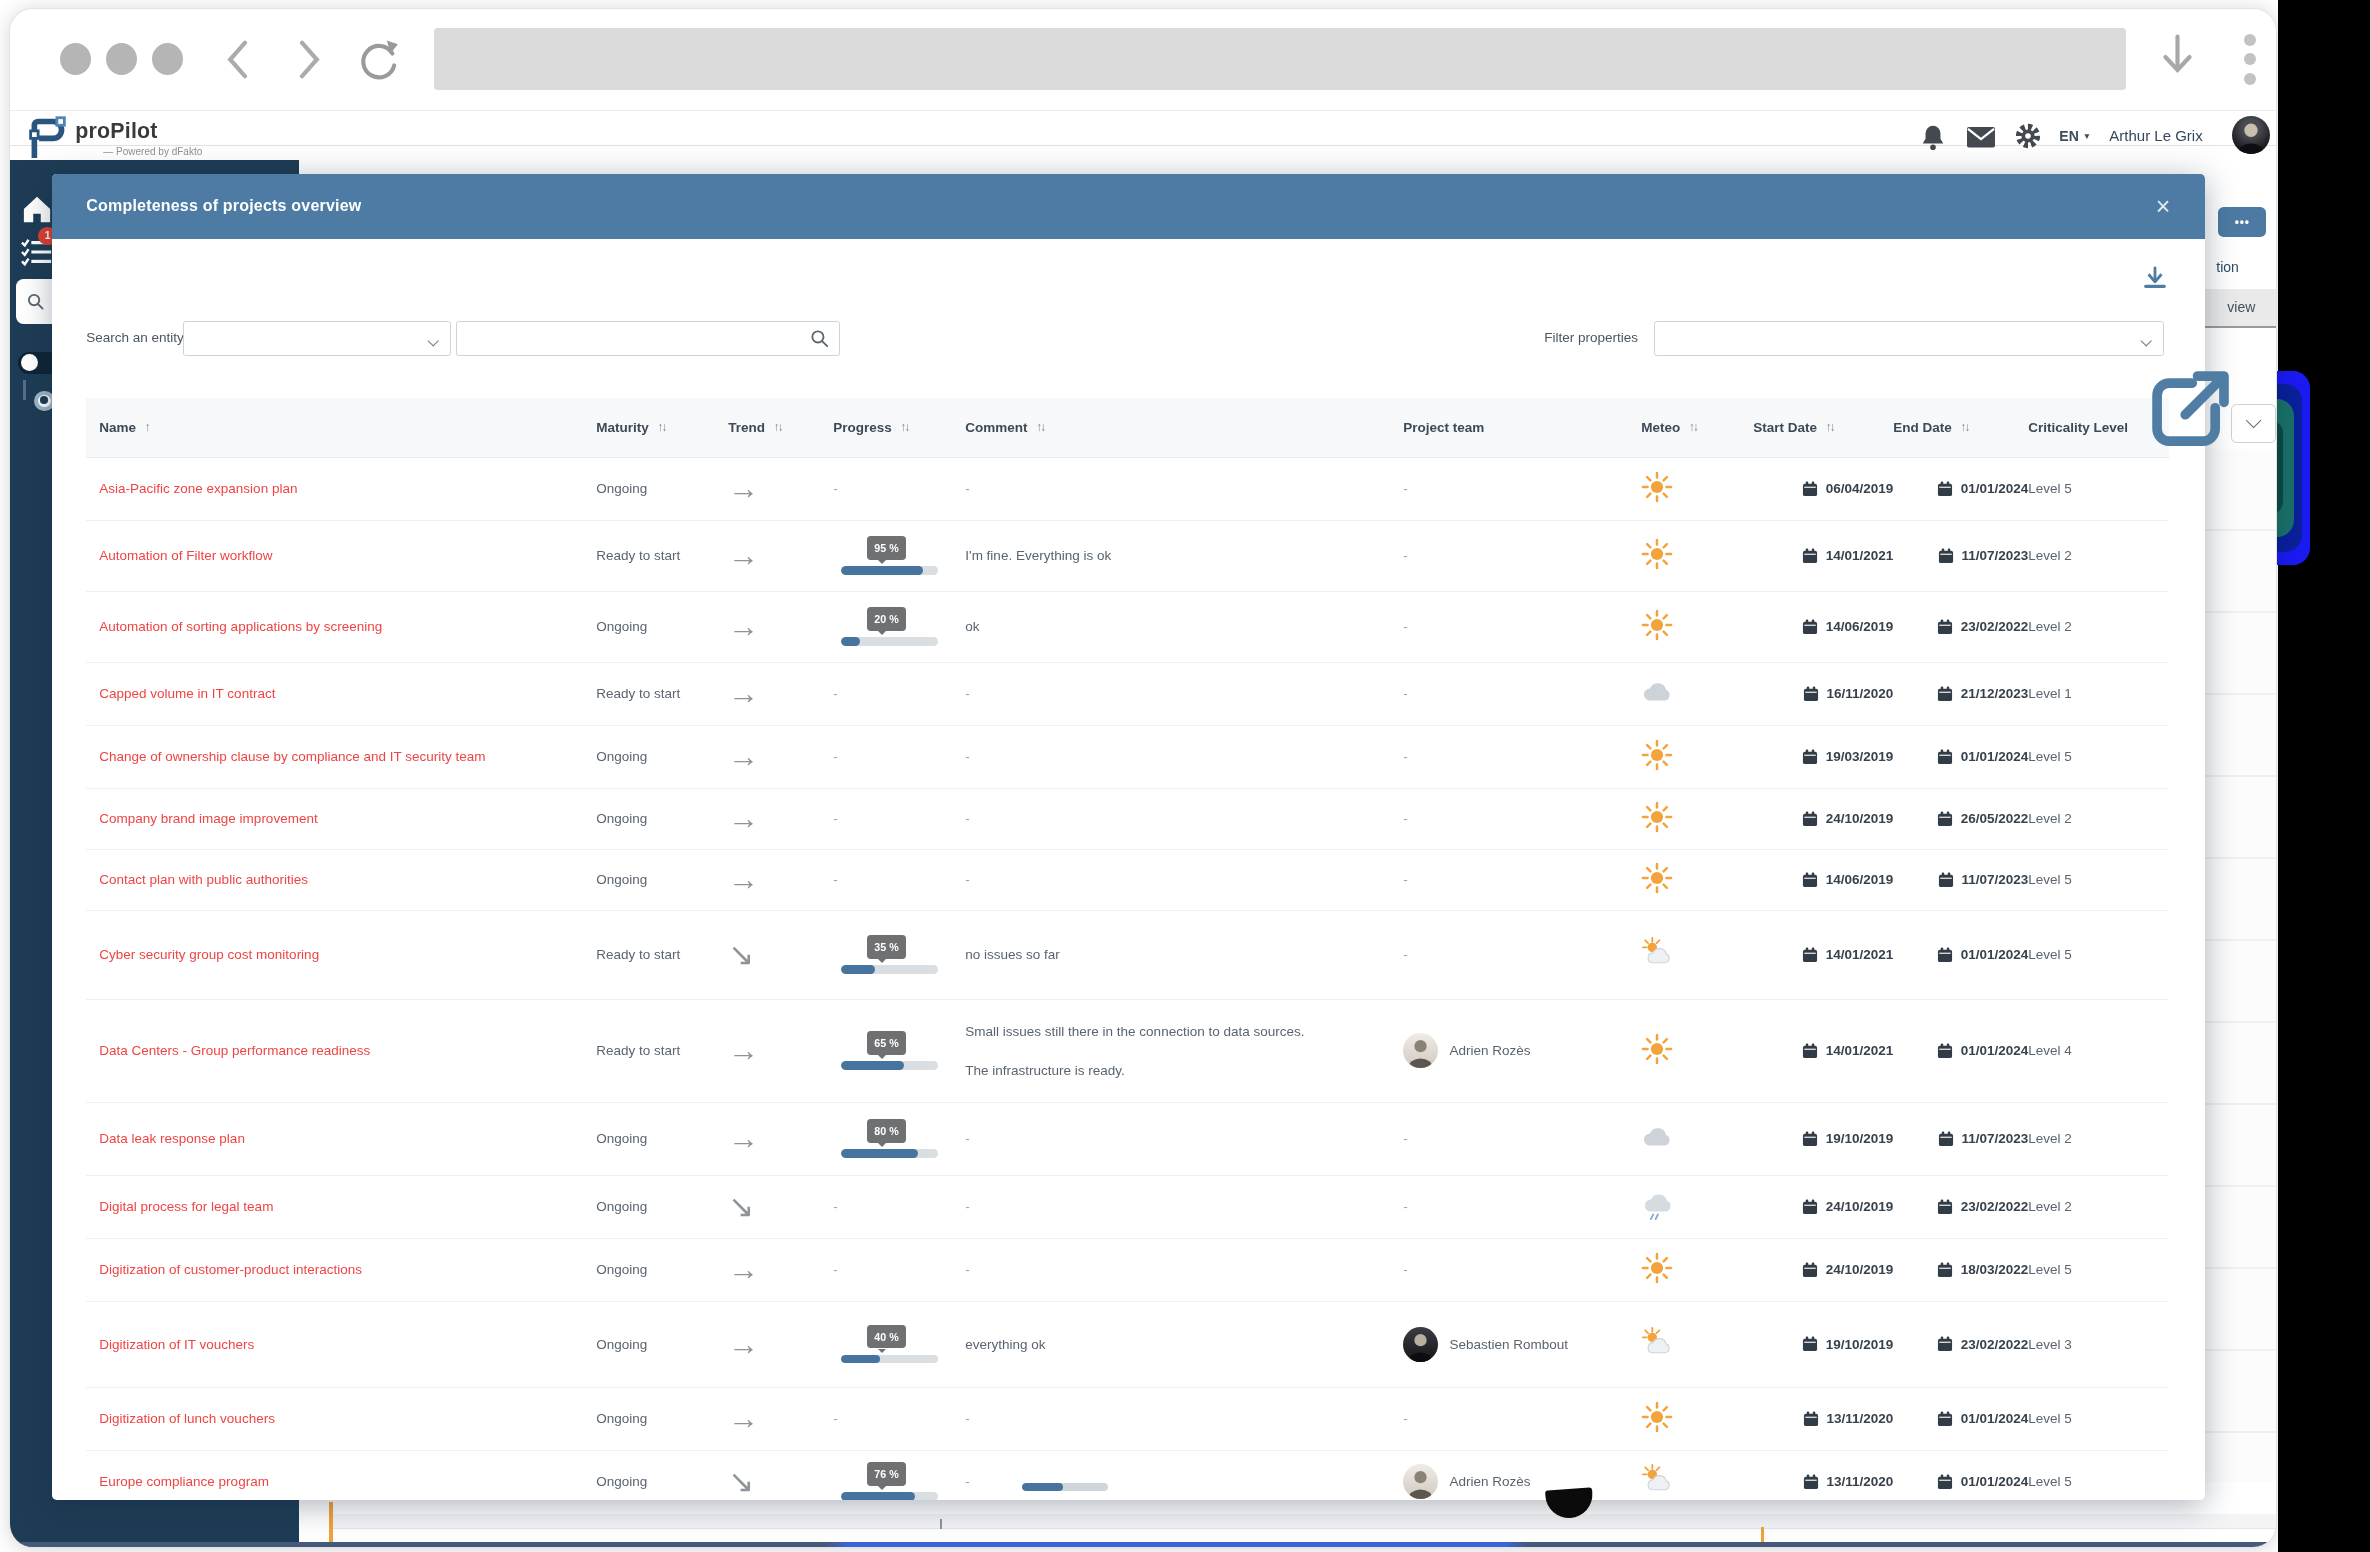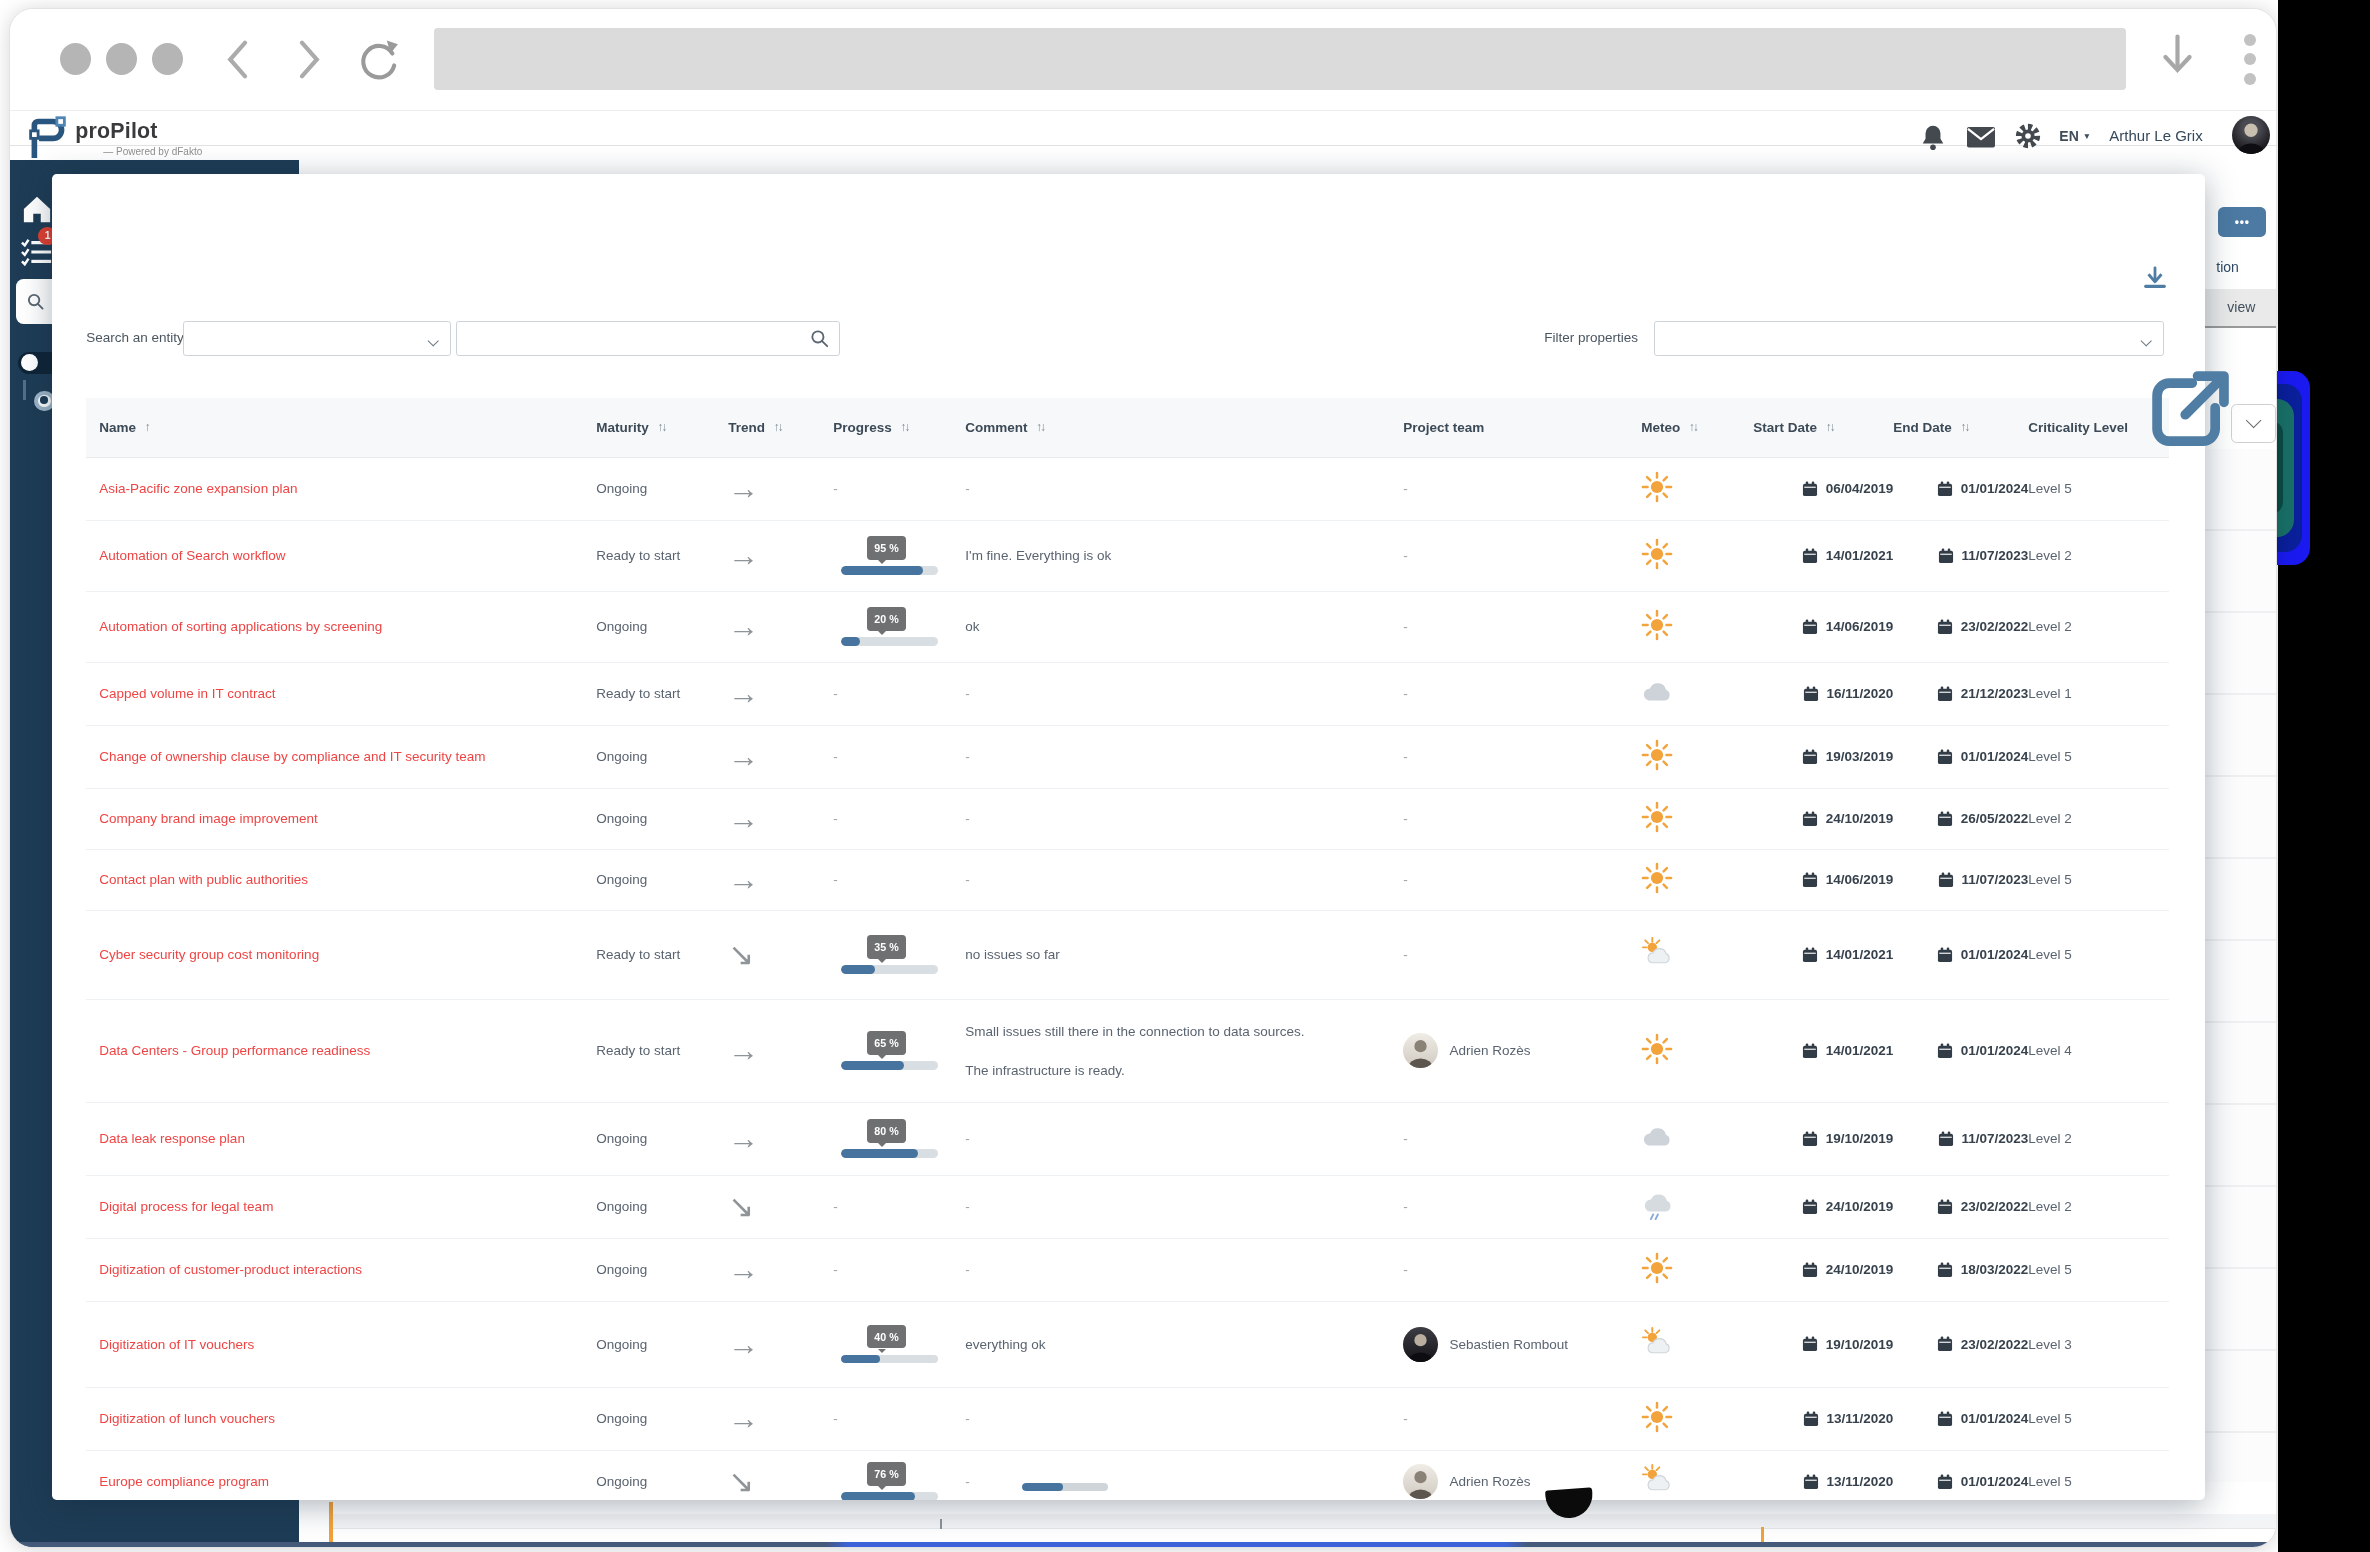--- a/index.html
+++ b/index.html
@@ -226,20 +226,24 @@
   <div class="frag-chevbox">
       <div class="chev"></div>
     </div>
   <div class="frag-panel"></div>
   <div class="frag-orange-line"></div>
   <div class="frag-band"></div>
   <div class="frag-tick-gray"></div>
   <div class="frag-tick-orange"></div>
 
   <div class="modal">
+    <div class="modal-head">
+      <div class="modal-title">Completeness of projects overview</div>
+      <div class="modal-close">×</div>
+    </div>
 
     <svg class="dl-icon" width="26" height="26" viewBox="0 0 28 28">
       <line x1="14" y1="3" x2="14" y2="16" stroke="#4e7ca3" stroke-width="3" stroke-linecap="round"></line>
       <polyline points="7,10 14,18 21,10" fill="none" stroke="#4e7ca3" stroke-width="3" stroke-linejoin="round"></polyline>
       <line x1="4" y1="23" x2="24" y2="23" stroke="#4e7ca3" stroke-width="3.4" stroke-linecap="round"></line>
     </svg>
 
     <div class="controls">
       <div class="ctl-label" style="left:0">Search an entity</div>
       <div class="sel" style="left:97px;width:268px">
@@ -335,21 +339,21 @@
                 <rect x="1" y="3" width="15" height="13" rx="2" fill="#323c46"></rect>
                 <rect x="4" y="0.5" width="2.6" height="4.5" rx="1" fill="#323c46"></rect>
                 <rect x="10.4" y="0.5" width="2.6" height="4.5" rx="1" fill="#323c46"></rect>
                 <rect x="2.4" y="6" width="12.2" height="1.3" fill="#fff" opacity="0.9"></rect>
               </svg>
               <span>01/01/2024</span>
             </div>
             <div class="td c9">Level 5</div>
           </div>
           <div class="tr" style="height: 71px;">
-            <div class="td c0"><span class="name-link">Automation of Search workflow</span></div>
+            <div class="td c0"><span class="name-link">Automation of Filter workflow</span></div>
             <div class="td c1">Ready to start</div>
             <div class="td c2">
               <span class="trend">→</span>
             </div>
             <div class="td c3">
               <div class="pwrap"><span class="pbadge">95 %</span><div class="pbar">
                   <div class="pfill" style="width: 85%;"></div>
                 </div></div>
             </div>
             <div class="td c4 cmt">

